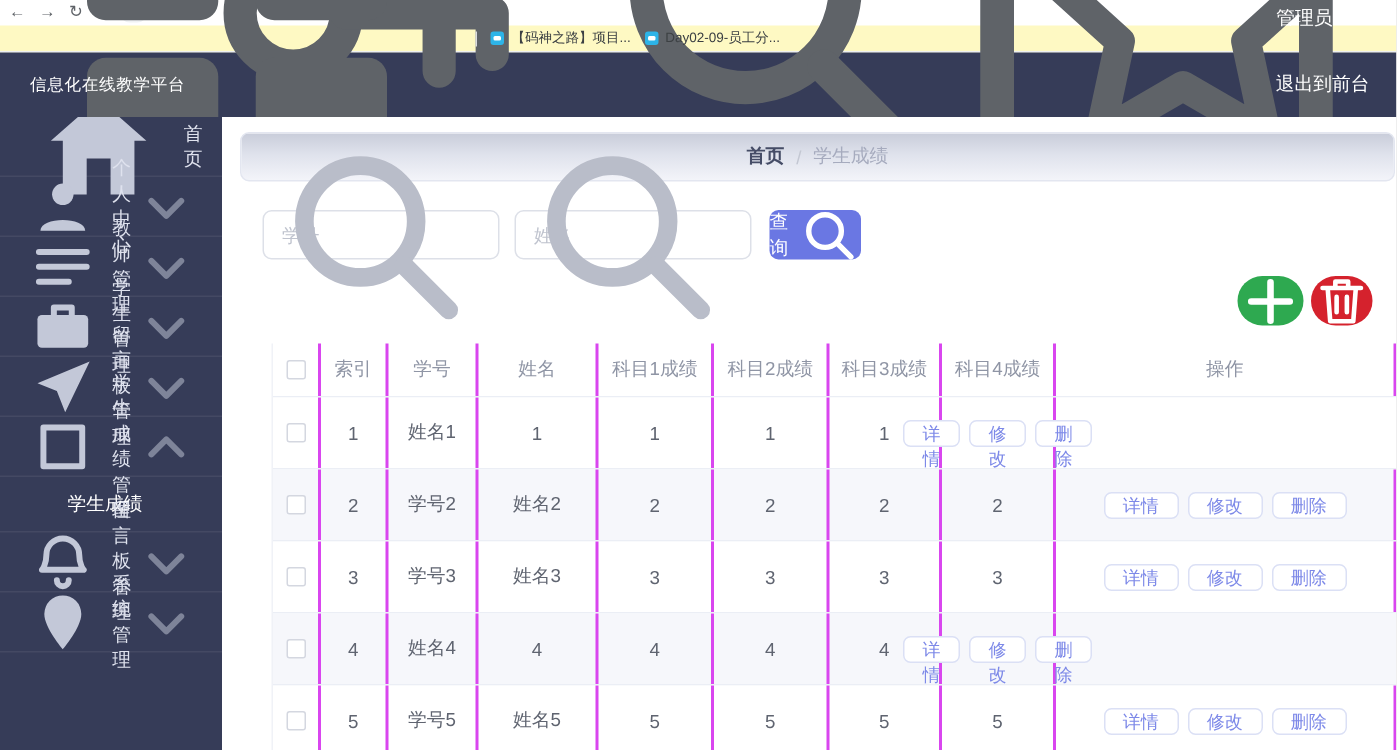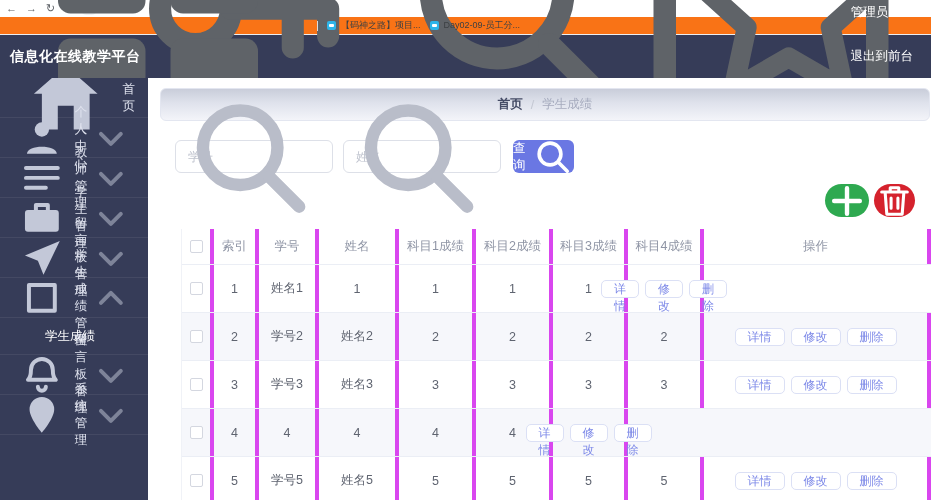--- a/index.html
+++ b/index.html
@@ -9,33 +9,33 @@
   .screen { width:931px; height:500px; overflow:hidden; background:#fff; position:relative; }
 
   
   .chrome-toolbar { height:17px; display:flex; align-items:center; background:#fff; padding:0 10px 0 6px; gap:9px; color:#5f6368; }
   .nav-ic { font-size:11px; line-height:1; cursor:pointer; color:#5f6368; }
   .url-pill { flex:1; height:13px; background:#f0f2f4; border-radius:7px; display:flex; align-items:center; padding:0 9px; gap:6px; overflow:hidden; }
   .info-ic { font-size:9px; color:#5f6368; }
   .tb-ic svg { width:11px; height:11px; display:block; }
   .tb-ic { color:#5f6368; cursor:pointer; }
 
-  .bookmarks-bar { height:18px; display:flex; align-items:center; background:#f97316; padding:0 10px 0 8px; gap:9px; border-bottom:1px solid #eceef1; }
+  .bookmarks-bar { height:18px; display:flex; align-items:center; background:#fef9c3; padding:0 10px 0 8px; gap:9px; border-bottom:1px solid #eceef1; }
   .bm-ic { color:#5f6368; cursor:pointer; }
   .bm-ic svg { width:11px; height:11px; display:block; }
   .bm-divider { width:1px; height:10px; background:#dadce0; }
   .bm-item { display:flex; align-items:center; gap:5px; cursor:pointer; }
   .bm-favicon { width:9px; height:9px; border-radius:2px; background:#2db4e8; position:relative; }
   .bm-favicon::after { content:""; position:absolute; left:2px; top:3px; width:5px; height:3px; background:#fff; border-radius:1px; }
   .bm-label { font-size:9px; color:#3c4043; white-space:nowrap; }
   .bm-spacer { flex:1; }
 
   
   .app-header { height:43px; background:var(--dark,#363c58); display:flex; align-items:center; color:#fff; }
-  .app-title { font-size:14px; font-weight:bold; padding-left:10px; letter-spacing:0.5px; }
+  .app-title { font-size:11px; font-weight:normal; padding-left:20px; letter-spacing:0.5px; }
   .header-links { margin-left:auto; display:flex; gap:27px; padding-right:18px; font-size:12.5px; align-items:center;flex-direction:column; }
   .header-links span { cursor:pointer; }
 
   
   .app-body { display:flex; height:440px; }
   .sidebar { width:148px; background:var(--dark,#363c58); overflow:hidden; flex-shrink:0; }
   .sb-item { height:40px; display:flex; align-items:center; padding:0 13px 0 18px; color:#dfe2ee; font-size:12.5px; border-bottom:1px solid rgba(255,255,255,0.07); cursor:pointer; }
   .sb-item .ic { color:#c3c8d8; margin-right:9px; display:flex; }
   .sb-item .ic svg { width:13px; height:13px; }
   .sb-chevron { margin-left:auto; color:#7e8499; display:flex; }
@@ -67,21 +67,21 @@
   .pill-btn { height:33px; border:none; color:#fff; display:flex; align-items:center; justify-content:center; cursor:pointer; border-radius:17px; }
   .add-btn { width:44px; background:var(--green,#2ea950); }
   .del-btn { width:41px; background:var(--red,#d5222d); }
   .add-btn svg { width:15px; height:15px; }
   .del-btn svg { width:13px; height:13px; }
 
   
   .table { margin:12px 0 0 33px; border-left:1px solid #f0f2f7; }
   .grid-row { display:grid; grid-template-columns:32px 45px 60px 80px 77px 77px 75px 76px 1fr; align-items:stretch; }
   .thead { height:36px; border-bottom:1px solid #ebeef5; color:#8f95a5; font-size:12.5px; }
-  .th, .td { display:flex; align-items:center; justify-content:center; border-right:4px solid #d946ef; }
+  .th, .td { display:flex; align-items:center; justify-content:center; border-right:2px solid #d946ef; }
   .tr { height:48px; border-bottom:1px solid #ebeef5; font-size:12.5px; color:#5f6470; background:#fff; }
   .tr.stripe { background:#f6f7fb; }
   .checkbox { width:13px; height:13px; border:1px solid #d4d7e0; border-radius:2px; background:#fff; display:inline-block; cursor:pointer; }
   .actions { gap:6px; }
   .act { height:18px; padding:0 12px; background:#fff; border:1px solid #dbe0f5; border-radius:5px; color:#7d89e8; font-size:12px; cursor:pointer; font-family:inherit; }
 </style>
 </head>
 <body>
 
 <div class="screen">
@@ -378,20 +378,21 @@
                 <button class="act">详情</button>
                 <button class="act">修改</button>
                 <button class="act">删除</button>
               </div>
             </div>
             <div class="grid-row tr stripe">
               <div class="td">
                 <span class="checkbox"></span>
               </div>
               <div class="td">4</div>
+              <div class="td">姓名4</div>
               <div class="td">4</div>
               <div class="td">4</div>
               <div class="td">4</div>
               <div class="td">4</div>
               <div class="td actions">
                 <button class="act">详情</button>
                 <button class="act">修改</button>
                 <button class="act">删除</button>
               </div>
             </div>

